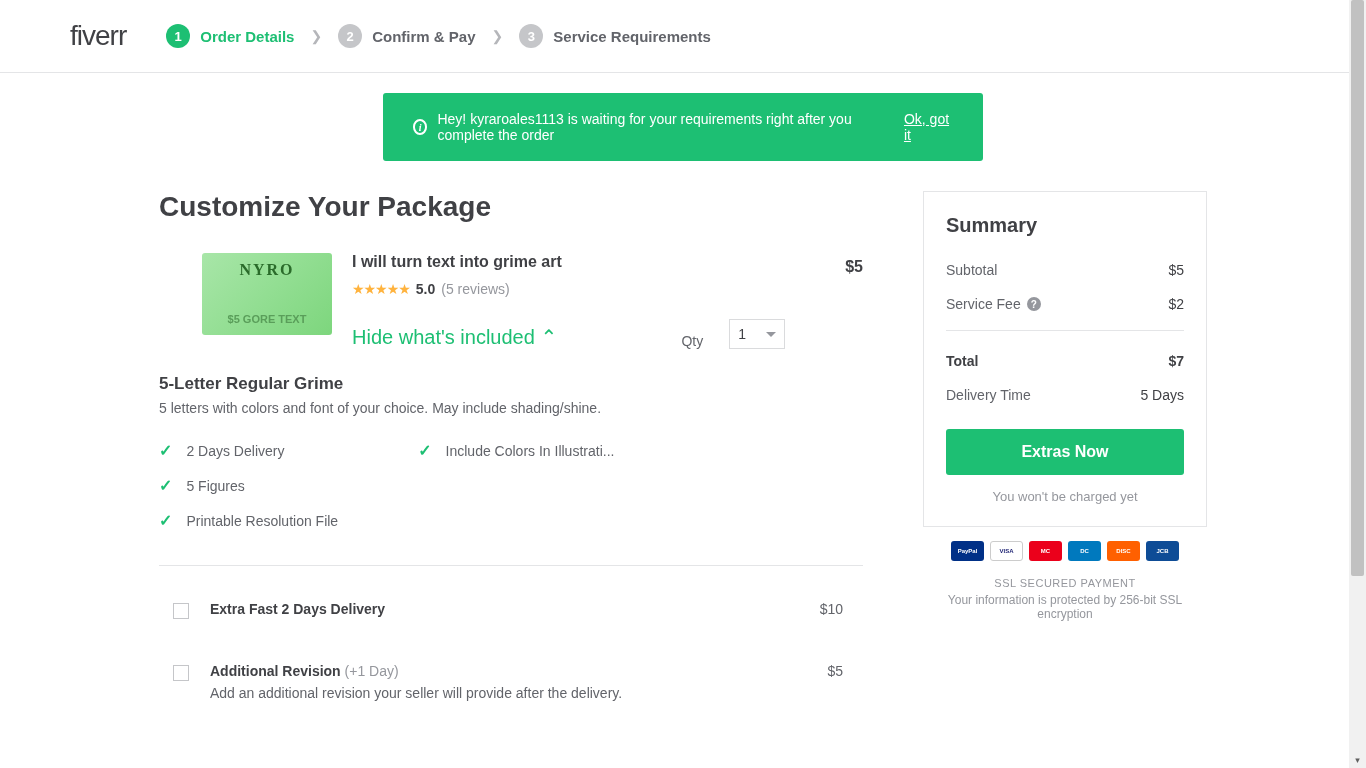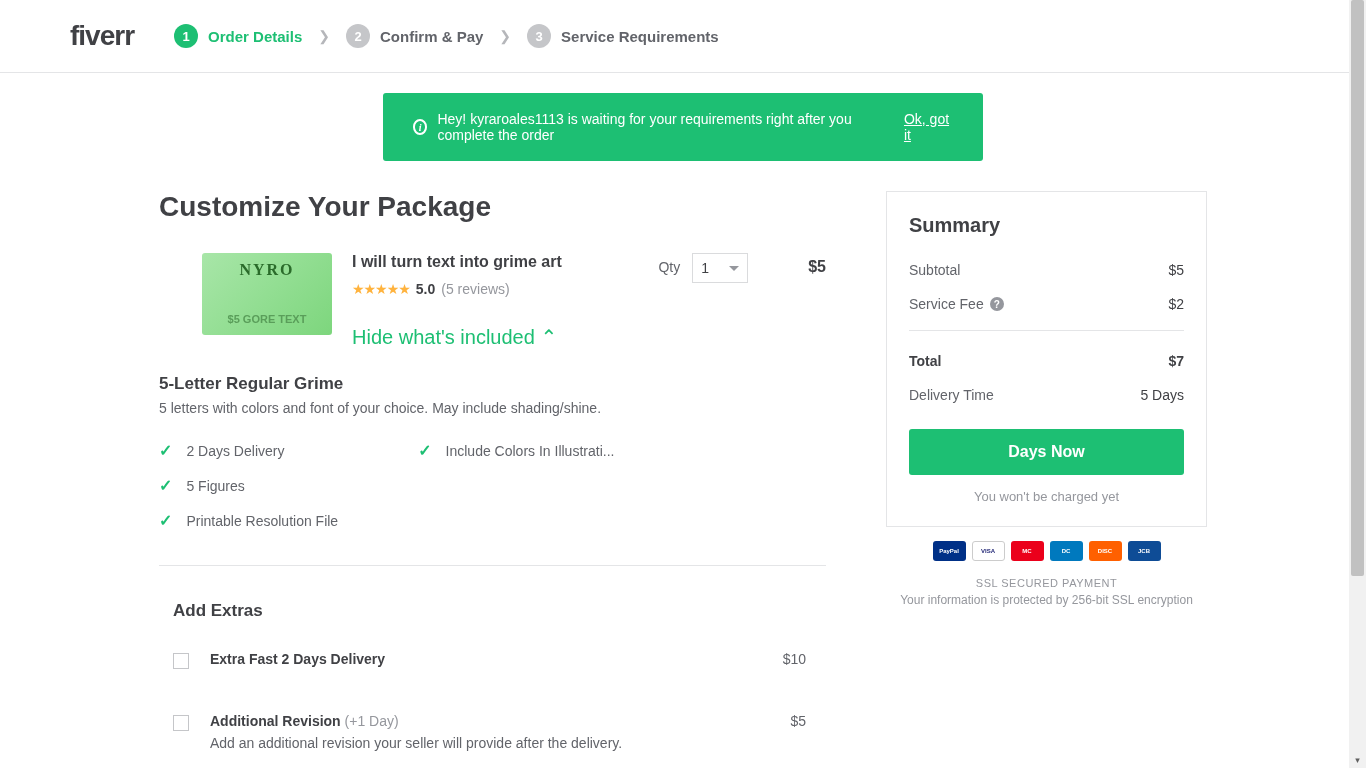--- a/index.html
+++ b/index.html
@@ -1,18 +1,18 @@
 <!DOCTYPE html>
 <html><head>
 <meta charset="utf-8">
 <style>
 * { margin:0; padding:0; box-sizing:border-box; }
 body { font-family: -apple-system, "Helvetica Neue", Arial, sans-serif; color:#404145; background:#fff; }
 .header { display:flex; align-items:center; padding:20px 70px; border-bottom:1px solid #e4e5e7; gap:40px; }
-.logo { font-size:28px; font-weight:700; color:#404145; letter-spacing:-1px; }
+.logo { font-size:28px; font-weight:400; color:#404145; letter-spacing:-1px; }
 .steps { display:flex; align-items:center; gap:16px; }
 .step { display:flex; align-items:center; gap:10px; }
 .step-num { width:24px; height:24px; border-radius:50%; display:flex; align-items:center; justify-content:center; font-size:13px; font-weight:bold; background:#c5c6c9; color:#fff; }
 .step.active .step-num { background:#1dbf73; }
 .step-label { font-size:15px; font-weight:600; color:#62646a; }
 .step.active .step-label { color:#1dbf73; }
 .chev { color:#b5b6ba; font-size:14px; }
 .container { max-width:1088px; margin:0 auto; padding:0 20px; }
 .banner { background:#1dbf73; color:#fff; display:flex; align-items:center; justify-content:space-between; padding:18px 30px; margin:20px auto 30px; border-radius:3px; max-width:600px; font-size:14px; }
 .banner-left { display:flex; align-items:center; gap:10px; }
@@ -25,41 +25,41 @@
 .gig-img { width:130px; height:82px; background:linear-gradient(135deg,#a8e6a8 0%,#7dd67d 100%); border-radius:3px; position:relative; overflow:hidden; }
 .gig-img::before { content:"NYRO"; position:absolute; top:8px; left:50%; transform:translateX(-50%); font-family:cursive; font-weight:bold; color:#2a6b2a; font-size:16px; letter-spacing:2px; }
 .gig-img::after { content:"$5 GORE TEXT"; position:absolute; bottom:10px; left:50%; transform:translateX(-50%); font-weight:bold; color:#5a9e5a; font-size:11px; white-space:nowrap; }
 .gig-info { flex:1; }
 .gig-title { font-size:16px; font-weight:600; color:#404145; margin-bottom:10px; }
 .rating-row { display:flex; align-items:center; gap:6px; font-size:14px; margin-bottom:28px; }
 .stars { color:#ffb33e; letter-spacing:-1px; font-size:14px; }
 .rating-num { font-weight:700; color:#404145;text-align:right; }
 .rating-count { color:#95979d; }
 .toggle-link { color:#1dbf73; font-size:20px; cursor:pointer; }
-.qty-col { display:flex; align-items:flex-start; gap:12px; }
+.qty-col { display:flex; align-items:flex-end; gap:26px; }
 .qty-label { font-size:14px; color:#62646a; padding-top:6px; }
 .qty-select { width:56px; height:30px; border:1px solid #dadbdd; background:#fff; display:flex; align-items:center; justify-content:space-between; padding:0 8px; font-size:14px; cursor:pointer; }
 .caret { width:0; height:0; border-left:5px solid transparent; border-right:5px solid transparent; border-top:5px solid #95979d; }
 .price-col { font-size:16px; font-weight:600; color:#404145; margin-left:40px; padding-top:5px; }
 .pkg-name { font-size:17px; font-weight:700; color:#404145; margin-bottom:6px; }
 .pkg-desc { font-size:14px; color:#62646a; margin-bottom:25px; }
 .features { display:flex; gap:80px; flex-wrap:wrap; margin-bottom:35px; }
 .feat-col { display:flex; flex-direction:column; gap:16px; }
 .feat { display:flex; align-items:center; gap:14px; font-size:14px; color:#62646a; }
 .check { color:#1dbf73; font-weight:bold; font-size:16px; }
 .divider { border:none; border-top:1px solid #e4e5e7; margin-bottom:35px; }
 .extras-title { font-size:17px; font-weight:700; color:#404145; margin-bottom:30px; margin-left:14px; }
 .extra { display:flex; align-items:flex-start; gap:21px; margin-bottom:40px; margin-left:14px; }
 .checkbox { width:16px; height:16px; border:1px solid #c5c6c9; flex-shrink:0; margin-top:2px; cursor:pointer; }
 .extra-body { flex:1; }
 .extra-name { font-size:14px; font-weight:700; color:#404145; margin-bottom:6px; }
 .extra-meta { font-weight:400; color:#95979d; }
 .extra-desc { font-size:14px; color:#62646a; }
 .extra-price { font-size:14px; color:#62646a; padding-right:20px;margin-left:16px; }
-.sidebar { width:321px; flex-shrink:0; }
+.sidebar { width:284px; flex-shrink:0; }
 .summary-box { border:1px solid #e4e5e7; padding:22px; margin-bottom:14px; }
 .summary-title { font-size:20px; font-weight:700; color:#404145; margin-bottom:25px; }
 .sum-row { display:flex; justify-content:space-between; font-size:14px; color:#404145; margin-bottom:18px; }
 .sum-label { color:#62646a; display:flex; align-items:center; gap:6px; }
 .help-icon { width:14px; height:14px; background:#95979d; color:#fff; border-radius:50%; display:inline-flex; align-items:center; justify-content:center; font-size:10px; font-weight:bold; }
 .sum-div { border:none; border-top:1px solid #e4e5e7; margin:10px 0 22px; }
 .sum-row.total .sum-label, .sum-row.total .sum-val { font-weight:700; color:#404145; }
 .order-btn { width:100%; background:#1dbf73; color:#fff; border:none; padding:14px; font-size:16px; font-weight:600; cursor:pointer; border-radius:3px; margin-top:8px; }
 .charge-note { text-align:center; font-size:13px; color:#95979d; margin-top:14px; }
 .payment-icons { display:flex; gap:6px; justify-content:center; margin-bottom:16px; }
@@ -151,21 +151,20 @@
         <div class="feat-col">
           <div class="feat">
               <span class="check">✓</span>
               <span>Include Colors In Illustrati...</span>
             </div>
         </div>
       </div>
 
       <hr class="divider">
 
-      <div class="extras-title">Add Extras</div>
 
       <div class="extra">
         <div class="checkbox"></div>
         <div class="extra-body">
           <div class="extra-name"><span>Extra Fast 2 Days Delivery</span><span class="extra-meta"></span></div>
           <div class="extra-desc"></div>
         </div>
         <div class="extra-price">$10</div>
       </div>
 
@@ -196,21 +195,21 @@
         </div>
         <hr class="sum-div">
         <div class="sum-row total">
           <span class="sum-label">Total</span>
           <span class="sum-val">$7</span>
         </div>
         <div class="sum-row">
           <span class="sum-label">Delivery Time</span>
           <span class="sum-val">5 Days</span>
         </div>
-        <button class="order-btn">Days Now</button>
+        <button class="order-btn">Extras Now</button>
         <div class="charge-note">You won't be charged yet</div>
       </div>
       <div class="payment-icons">
         <div class="pay-badge pp">PayPal</div>
         <div class="pay-badge vi">VISA</div>
         <div class="pay-badge mc">MC</div>
         <div class="pay-badge dc">DC</div>
         <div class="pay-badge ds">DISC</div>
         <div class="pay-badge jc">JCB</div>
       </div>

